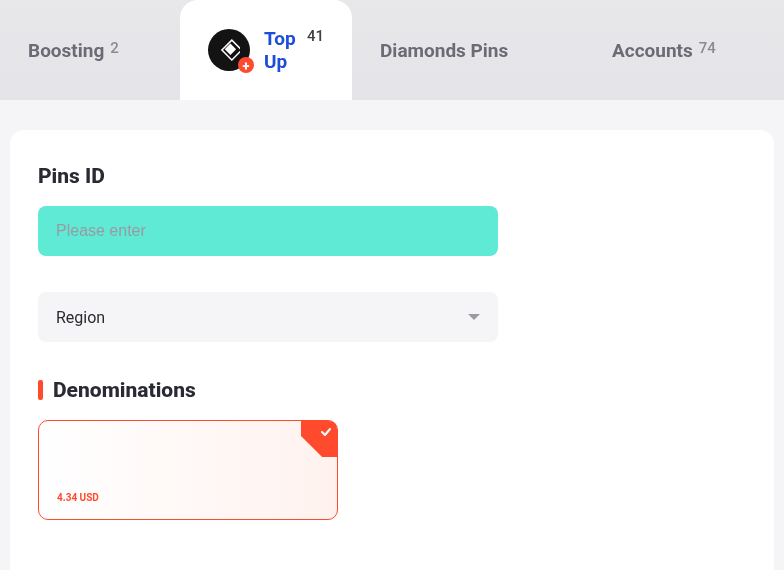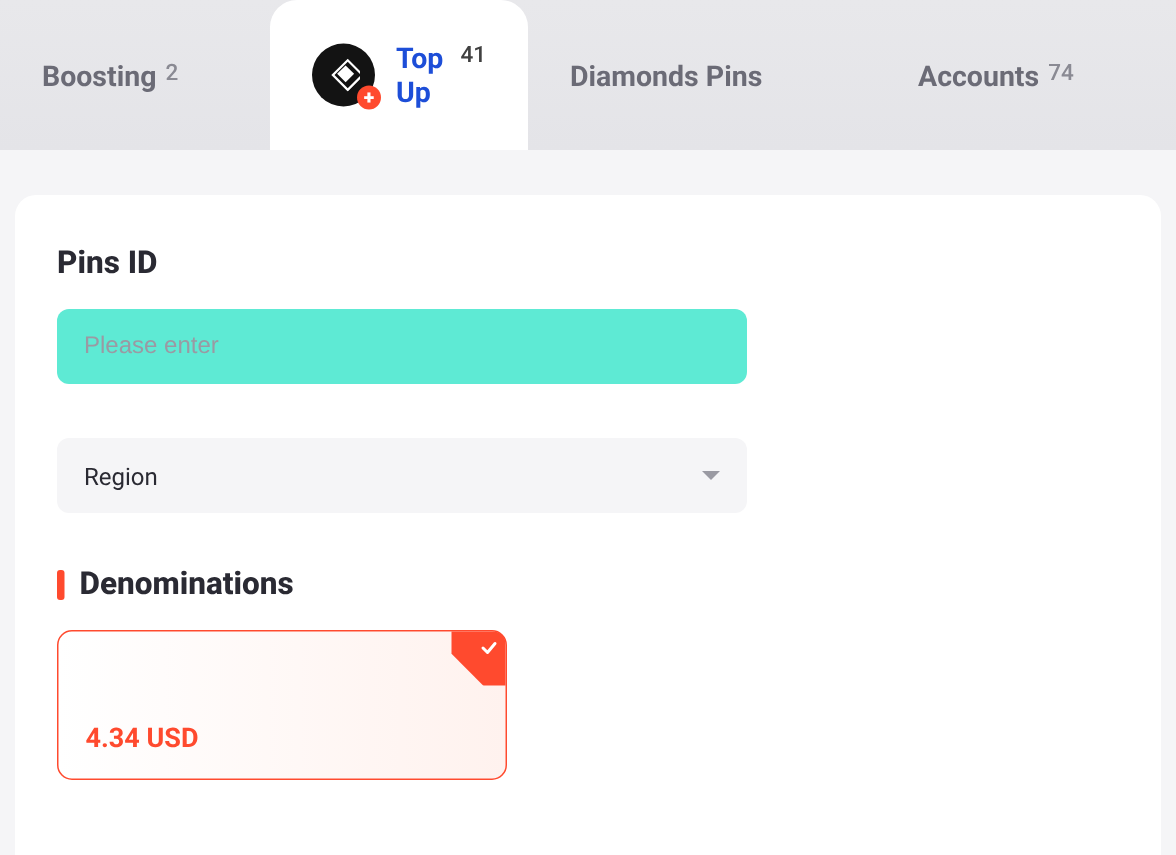--- a/index.html
+++ b/index.html
@@ -147,21 +147,21 @@
       border: 1.5px solid #ff4a2e;
       border-radius: 10px;
       position: relative;
       background: linear-gradient(to right, #ffffff 0%, #fff2ee 100%);
       display: flex;
       align-items: flex-end;
       padding: 16px 18px;
       cursor: pointer;
     }
     .denom-price {
-      font-size: 18px;
+      font-size: 10px;
       font-weight: 700;
       color: #ff4a2e;
     }
     .denom-check {
       position: absolute;
       top: 0; right: 0;
       width: 36px; height: 36px;
       overflow: hidden;
       border-top-right-radius: 8px;
     }

